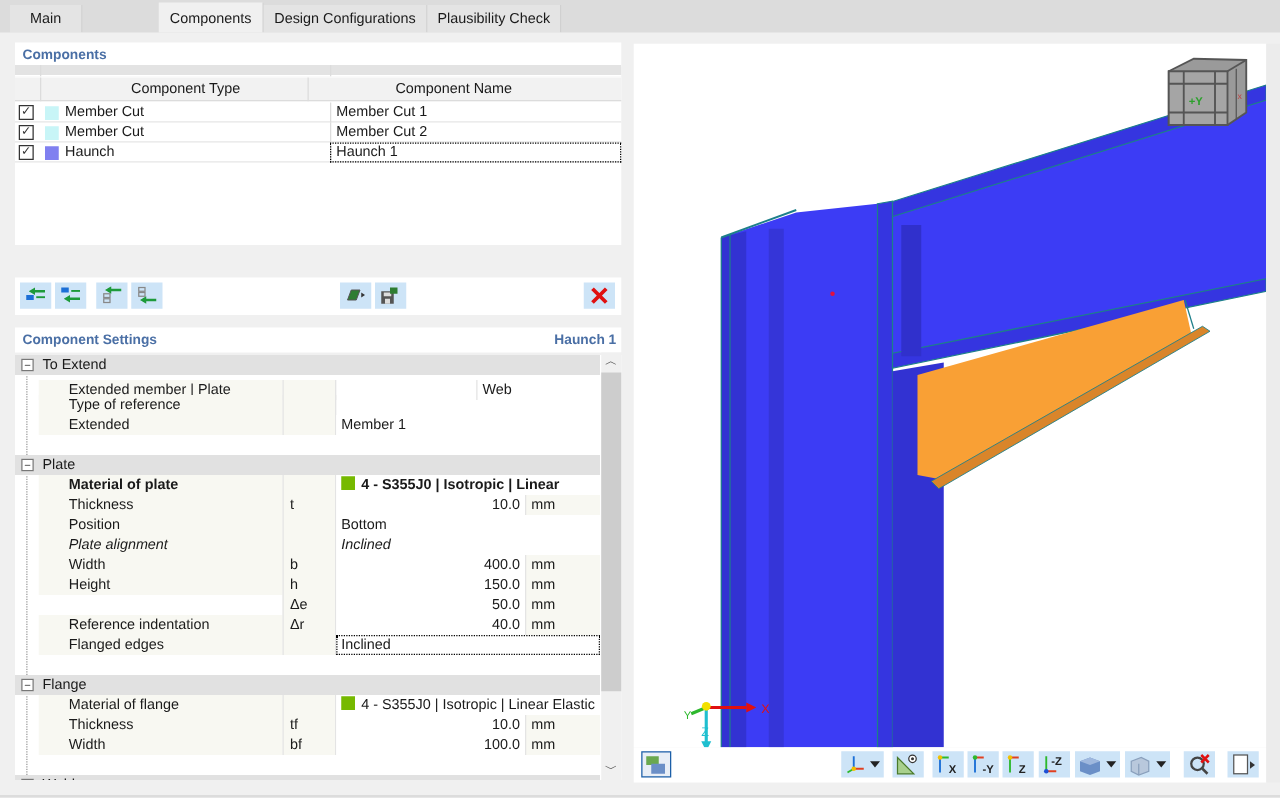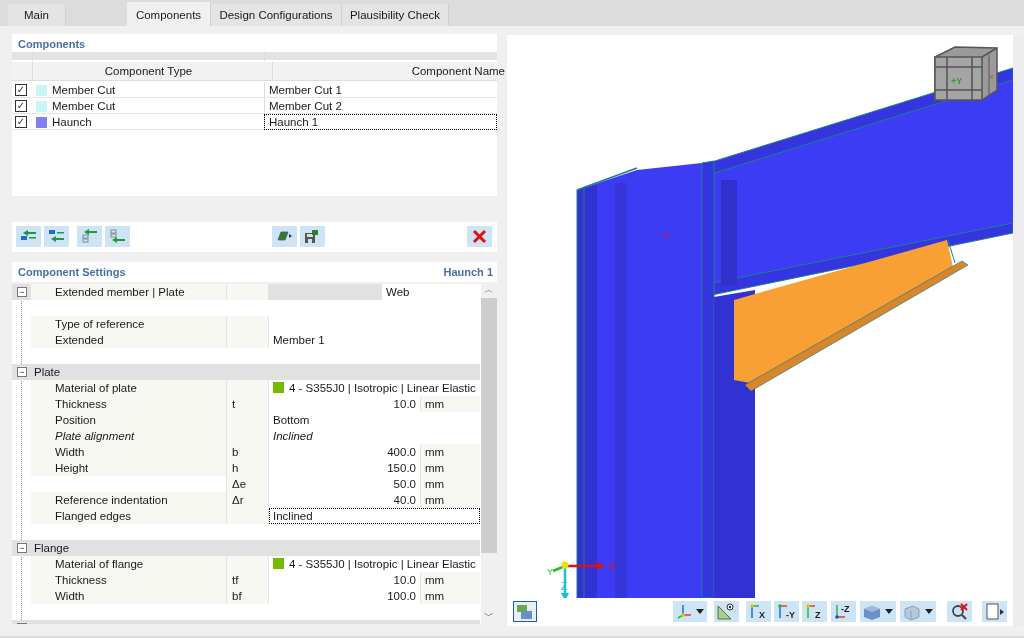--- a/index.html
+++ b/index.html
@@ -75,21 +75,21 @@
 <div class="content">
 
   
   <div class="panel-title" style="left:12px;top:8px;width:485px;"><span>Components</span></div>
 
   <div class="comp-table" style="top:26px;">
     <div class="hdr-top"></div>
     <div class="hdr">
       <div class="hdr-cell" style="left:0;width:20px;border-left:none;"></div>
       <div class="hdr-cell" style="left:20px;width:232px;">Component Type</div>
-      <div class="hdr-cell" style="left:260px;width:233px;text-align:right;">Component Name</div>
+      <div class="hdr-cell" style="left:234px;width:233px;">Component Name</div>
     </div>
     <div class="vsep" style="left:20px;top:0;height:9px;"></div>
     <div class="vsep" style="left:252px;top:0;height:9px;"></div>
 
     <div class="crow" style="top:30px;">
       <div class="chk">✓</div>
       <div class="swatch" style="background:#c8f5f7;"></div>
       <div class="type">Member Cut</div>
       <div class="name">Member Cut 1</div>
     </div>
@@ -163,41 +163,41 @@
     <span class="right">Haunch 1</span>
   </div>
 
   <div class="settings">
     <div class="treeline" style="left:9px;top:14px;height:330px;"></div>
 
     <div class="grp" style="top:0;">
       <div class="pm">−</div>
       <span class="lbl">To Extend</span>
     </div>
-    <div class="prow" style="top:0;">
+    <div class="prow" style="top:20px;">
       <div class="pname">Extended member | Plate</div>
       <div class="psym"></div>
       <div class="pval2">Web</div>
     </div>
     <div class="prow" style="top:32px;">
       <div class="pname">Type of reference</div>
       <div class="psym"></div>
     </div>
     <div class="prow" style="top:48px;">
       <div class="pname">Extended</div>
       <div class="psym"></div>
       <div class="pval">Member 1</div>
     </div>
     <div class="blank" style="top:64px;height:16px;"></div>
 
     <div class="grp" style="top:80px;">
       <div class="pm">−</div>
       <span class="lbl">Plate</span>
     </div>
-    <div class="prow" style="top:96px;">
+    <div class="prow" style="top:96px;font-weight:bold;">
       <div class="pname">Material of plate</div>
       <div class="psym"></div>
       <div class="pval"><span class="mat"></span><span>4 - S355J0 | Isotropic | Linear Elastic</span></div>
     </div>
     <div class="prow" style="top:112px;">
       <div class="pname">Thickness</div>
       <div class="psym">t</div>
       <div class="pval num white">10.0</div>
       <div class="punit">mm</div>
     </div>

